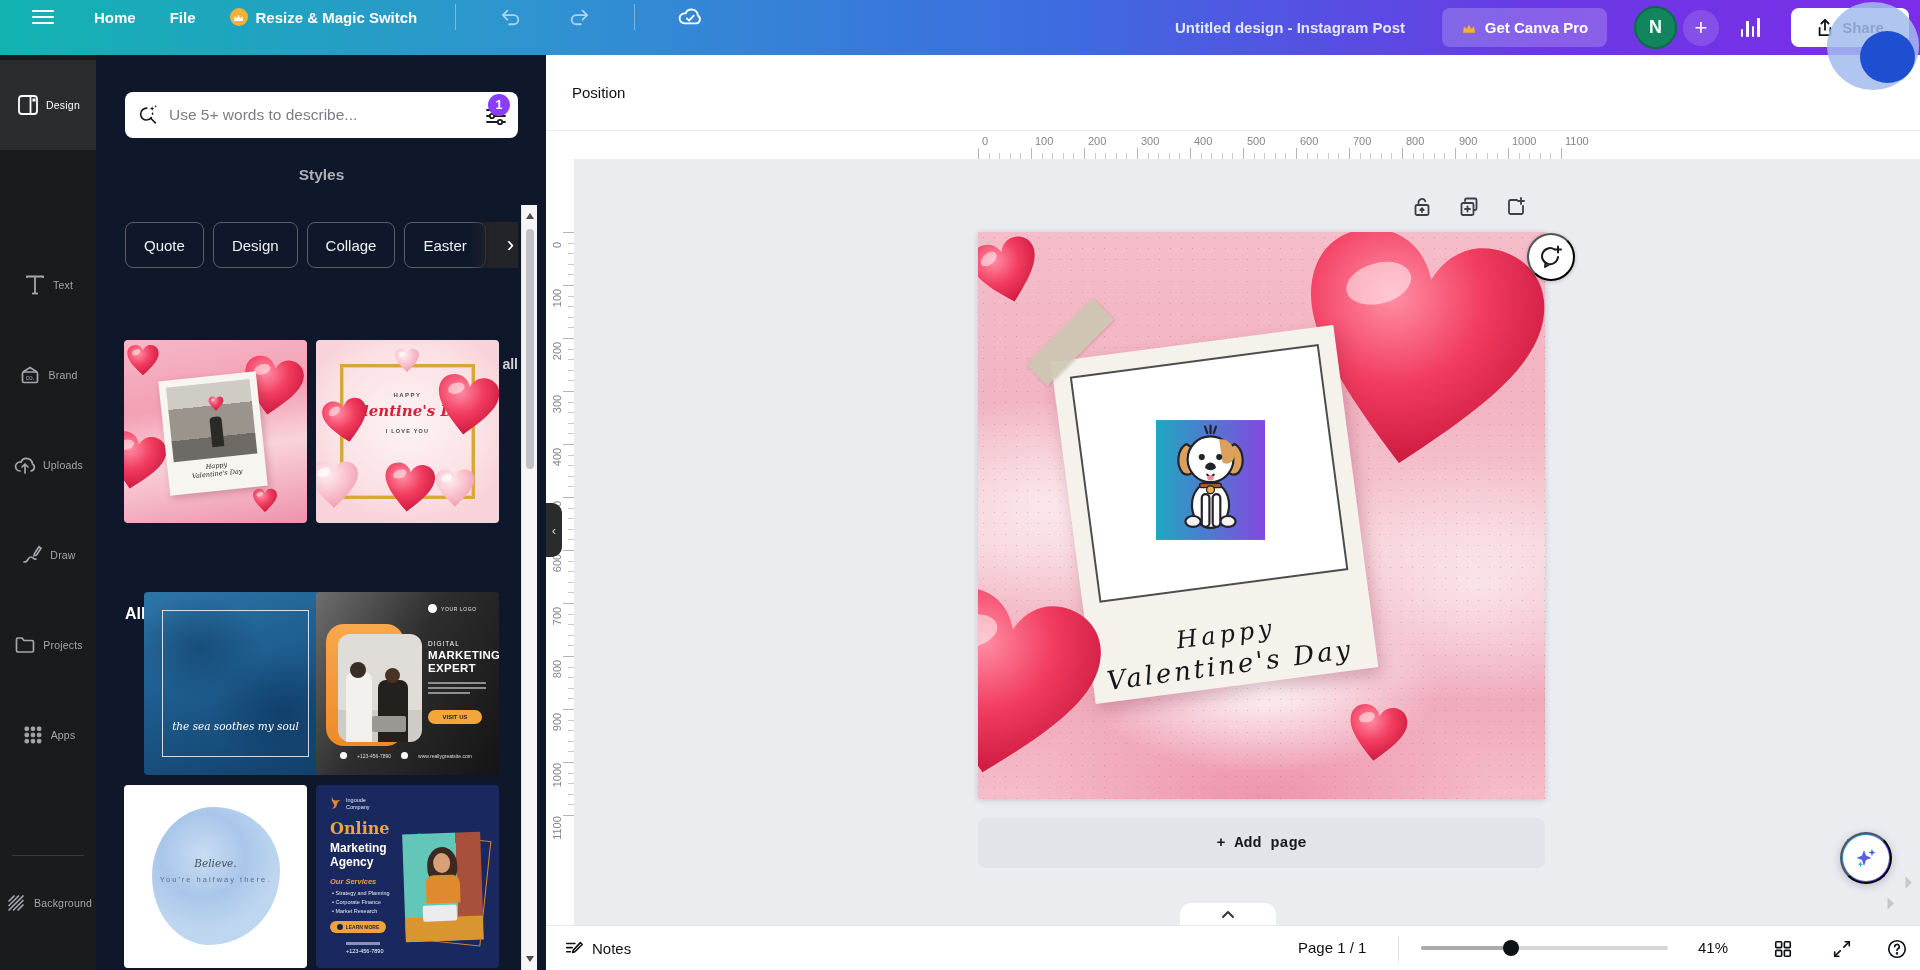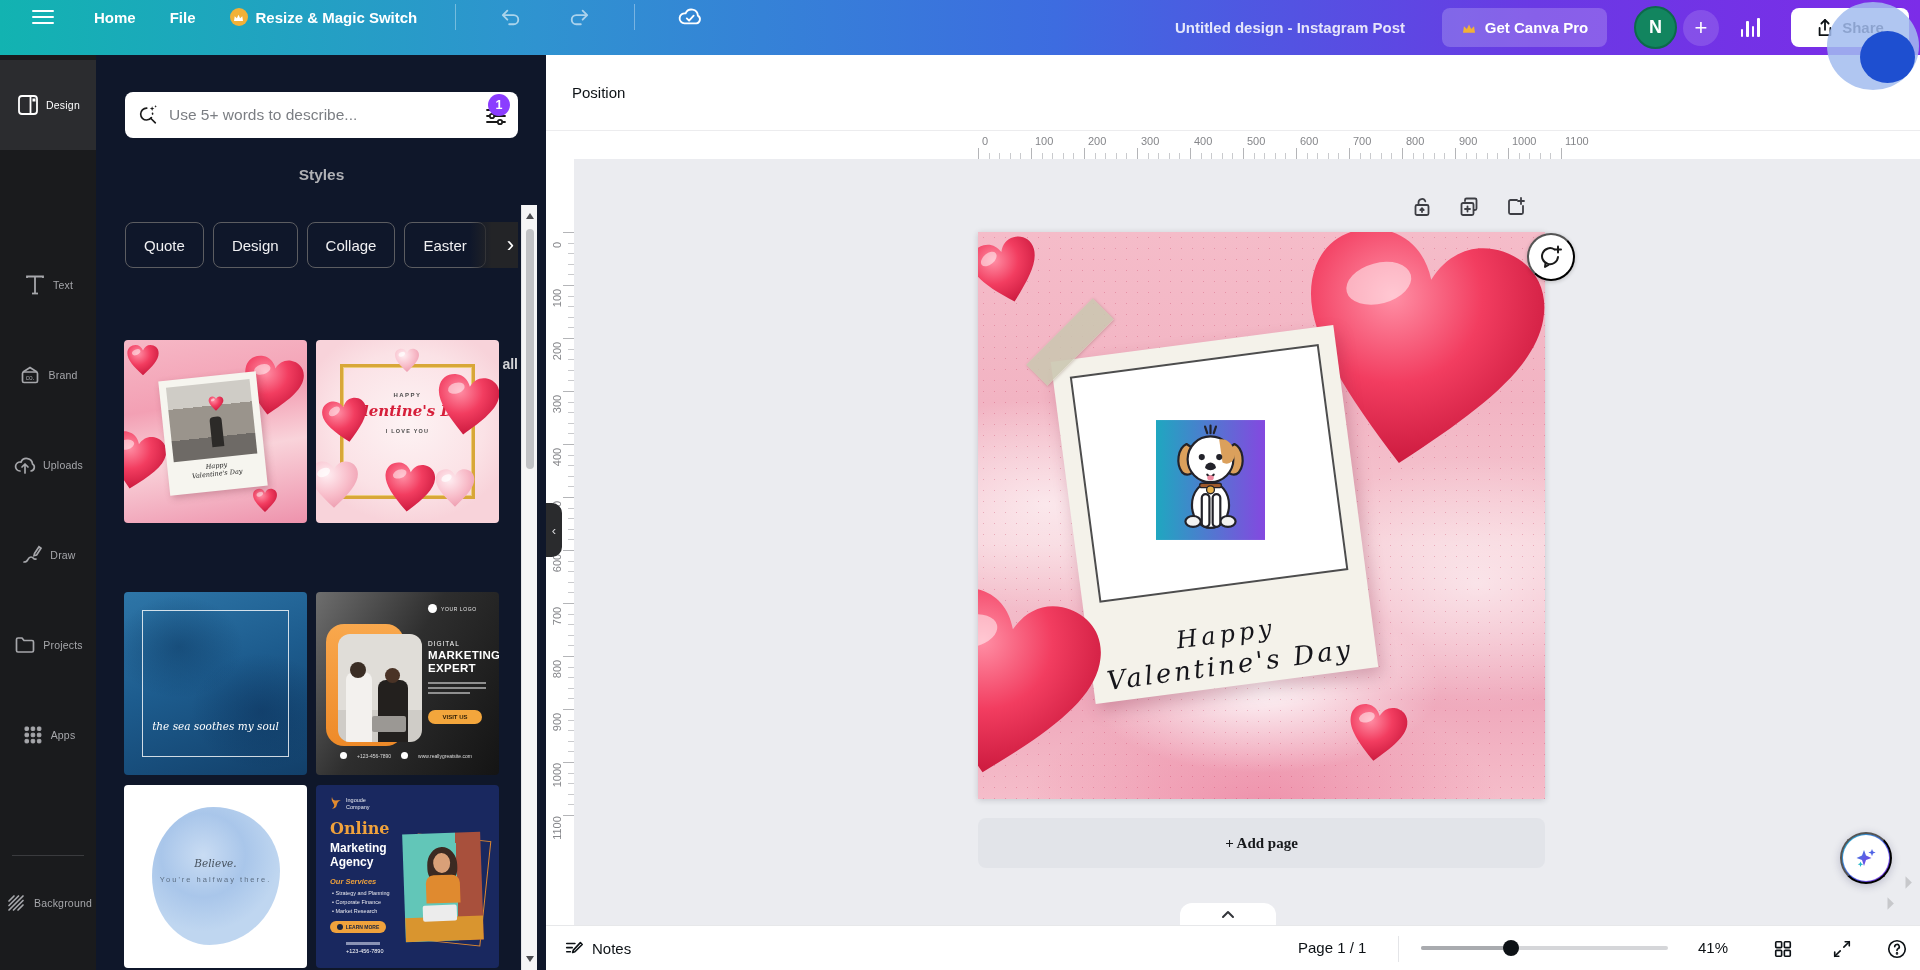--- a/index.html
+++ b/index.html
@@ -130,21 +130,21 @@
     border:2px solid #4d4d4d; }
   .tape { position:absolute; left:45px; top:95px; width:94px; height:30px; background:rgba(203,198,177,.88);
     transform:rotate(-45deg); box-shadow:0 1px 3px rgba(90,60,40,.25); z-index:3; }
   .dog-img { position:absolute; left:178px; top:188px; width:109px; height:120px; z-index:4; }
   .cv-caption { position:absolute; left:105px; top:388px; width:290px; transform:rotate(-7.5deg);
     text-align:center; z-index:4; color:#15151a; font-family:"DejaVu Serif", serif; font-style:italic; }
   .cv-caption .l1 { font-size:24px; letter-spacing:4px; }
   .cv-caption .l2 { font-size:26px; letter-spacing:3px; margin-top:2px; }
 
   .add-page-btn { position:absolute; left:978px; top:818px; width:567px; height:50px; border-radius:8px;
-    background:#e2e4e9; border:0; font-family:Liberation Serif, serif; font-size:15px; font-weight:700;
+    background:#e2e4e9; border:0; font-family:Liberation Mono, monospace; font-size:15px; font-weight:700;
     color:#17191c; cursor:pointer; z-index:7; }
   .notch { position:absolute; left:1180px; top:903px; width:96px; height:22px; background:#fff;
     border-radius:12px 12px 0 0; display:flex; align-items:center; justify-content:center; cursor:pointer; z-index:8; }
   .assistant-btn { position:absolute; left:1840px; top:832px; width:52px; height:52px; border-radius:50%;
     background:linear-gradient(135deg,#21b6c9,#4f63e6 55%,#8a2ee0); display:flex; align-items:center;
     justify-content:center; cursor:pointer; box-shadow:0 2px 8px rgba(40,40,90,.25); z-index:12; }
   .assistant-btn .inner { width:46px; height:46px; border-radius:50%; background:#fff; display:flex;
     align-items:center; justify-content:center; }
   .corner-tri { position:absolute; width:0; height:0; z-index:6; }
 
@@ -178,21 +178,21 @@
   .ru2 { background:radial-gradient(ellipse 60% 55% at 50% 45%, #fdf3f4 0%, #fbe2e6 70%, #f8d3da 100%); }
   .ru2 .frame { position:absolute; inset:24px; border:3px solid #d8a738; box-shadow:inset 0 0 0 1px #eccd7c; }
   .ru2 .kick { position:absolute; left:0; right:0; top:52px; text-align:center; font-size:6px; letter-spacing:1.5px; color:#4a4a4a; font-weight:700; }
   .ru2 .title { position:absolute; left:0; right:0; top:62px; text-align:center; color:#d6203b;
     font-family:"DejaVu Serif",serif; font-style:italic; font-weight:700; font-size:15px; }
   .ru2 .sub { position:absolute; left:0; right:0; top:88px; text-align:center; font-size:5.5px; letter-spacing:1.2px; color:#4a4a4a; font-weight:700; }
 
   .ar1 { background:
       radial-gradient(ellipse 50% 40% at 30% 30%, rgba(10,50,90,.45), transparent 70%),
       radial-gradient(ellipse 55% 45% at 75% 65%, rgba(8,40,80,.4), transparent 70%),
-      linear-gradient(160deg,#2e76a8 0%,#1d5c8e 45%,#123f69 100%); }
+      linear-gradient(160deg,#2e76a8 0%,#1d5c8e 45%,#123f69 100%); margin-left: 20px; }
   .ar1 .frame { position:absolute; inset:18px; border:1px solid rgba(255,255,255,.8); }
   .ar1 .mcap { position:absolute; left:0; right:0; top:128px; color:#fff; font-size:10.5px; }
 
   .ar2 { background:linear-gradient(120deg,#6e6e6e 0%,#2e2e2e 45%,#141414 100%); }
   .ar2 .blob { position:absolute; left:10px; top:32px; width:78px; height:122px; border-radius:18px;
     background:linear-gradient(180deg,#f9a84d,#ee8a28); }
   .ar2 .photo { position:absolute; left:22px; top:42px; width:84px; height:108px; border-radius:12px;
     background:linear-gradient(180deg,#e0ddd8 0 70%, #cfccc7 70% 100%); overflow:hidden; }
   .ar2 .p1 { position:absolute; left:8px; top:38px; width:26px; height:70px; background:#f3f1ee; border-radius:8px 8px 0 0; }
   .ar2 .h1 { position:absolute; left:12px; top:28px; width:16px; height:16px; border-radius:50%; background:#3a2d24; }

